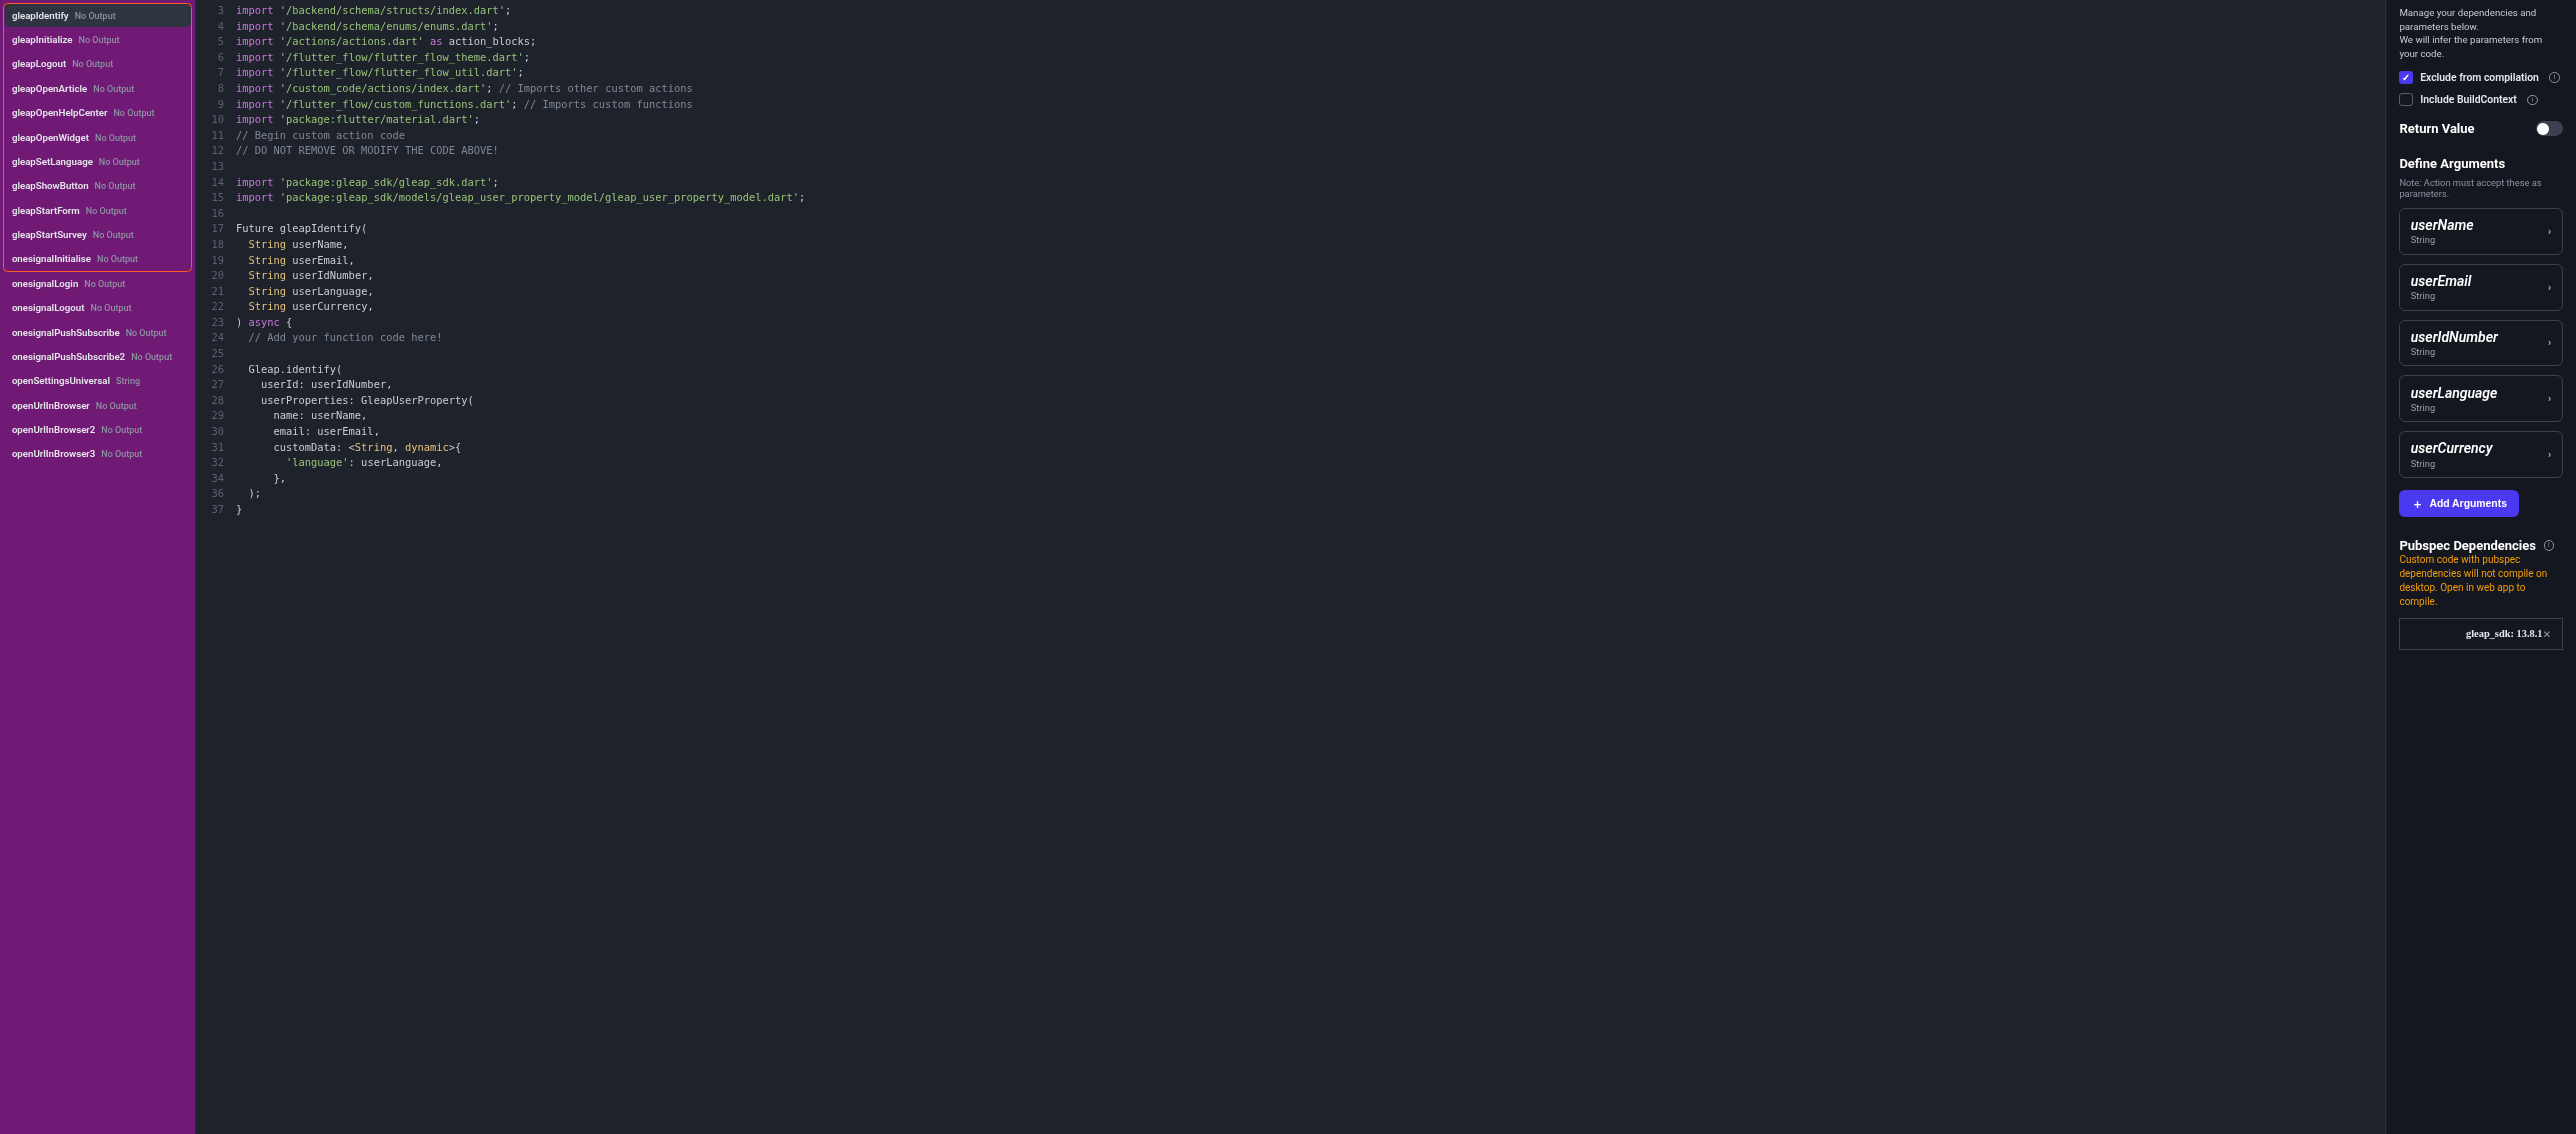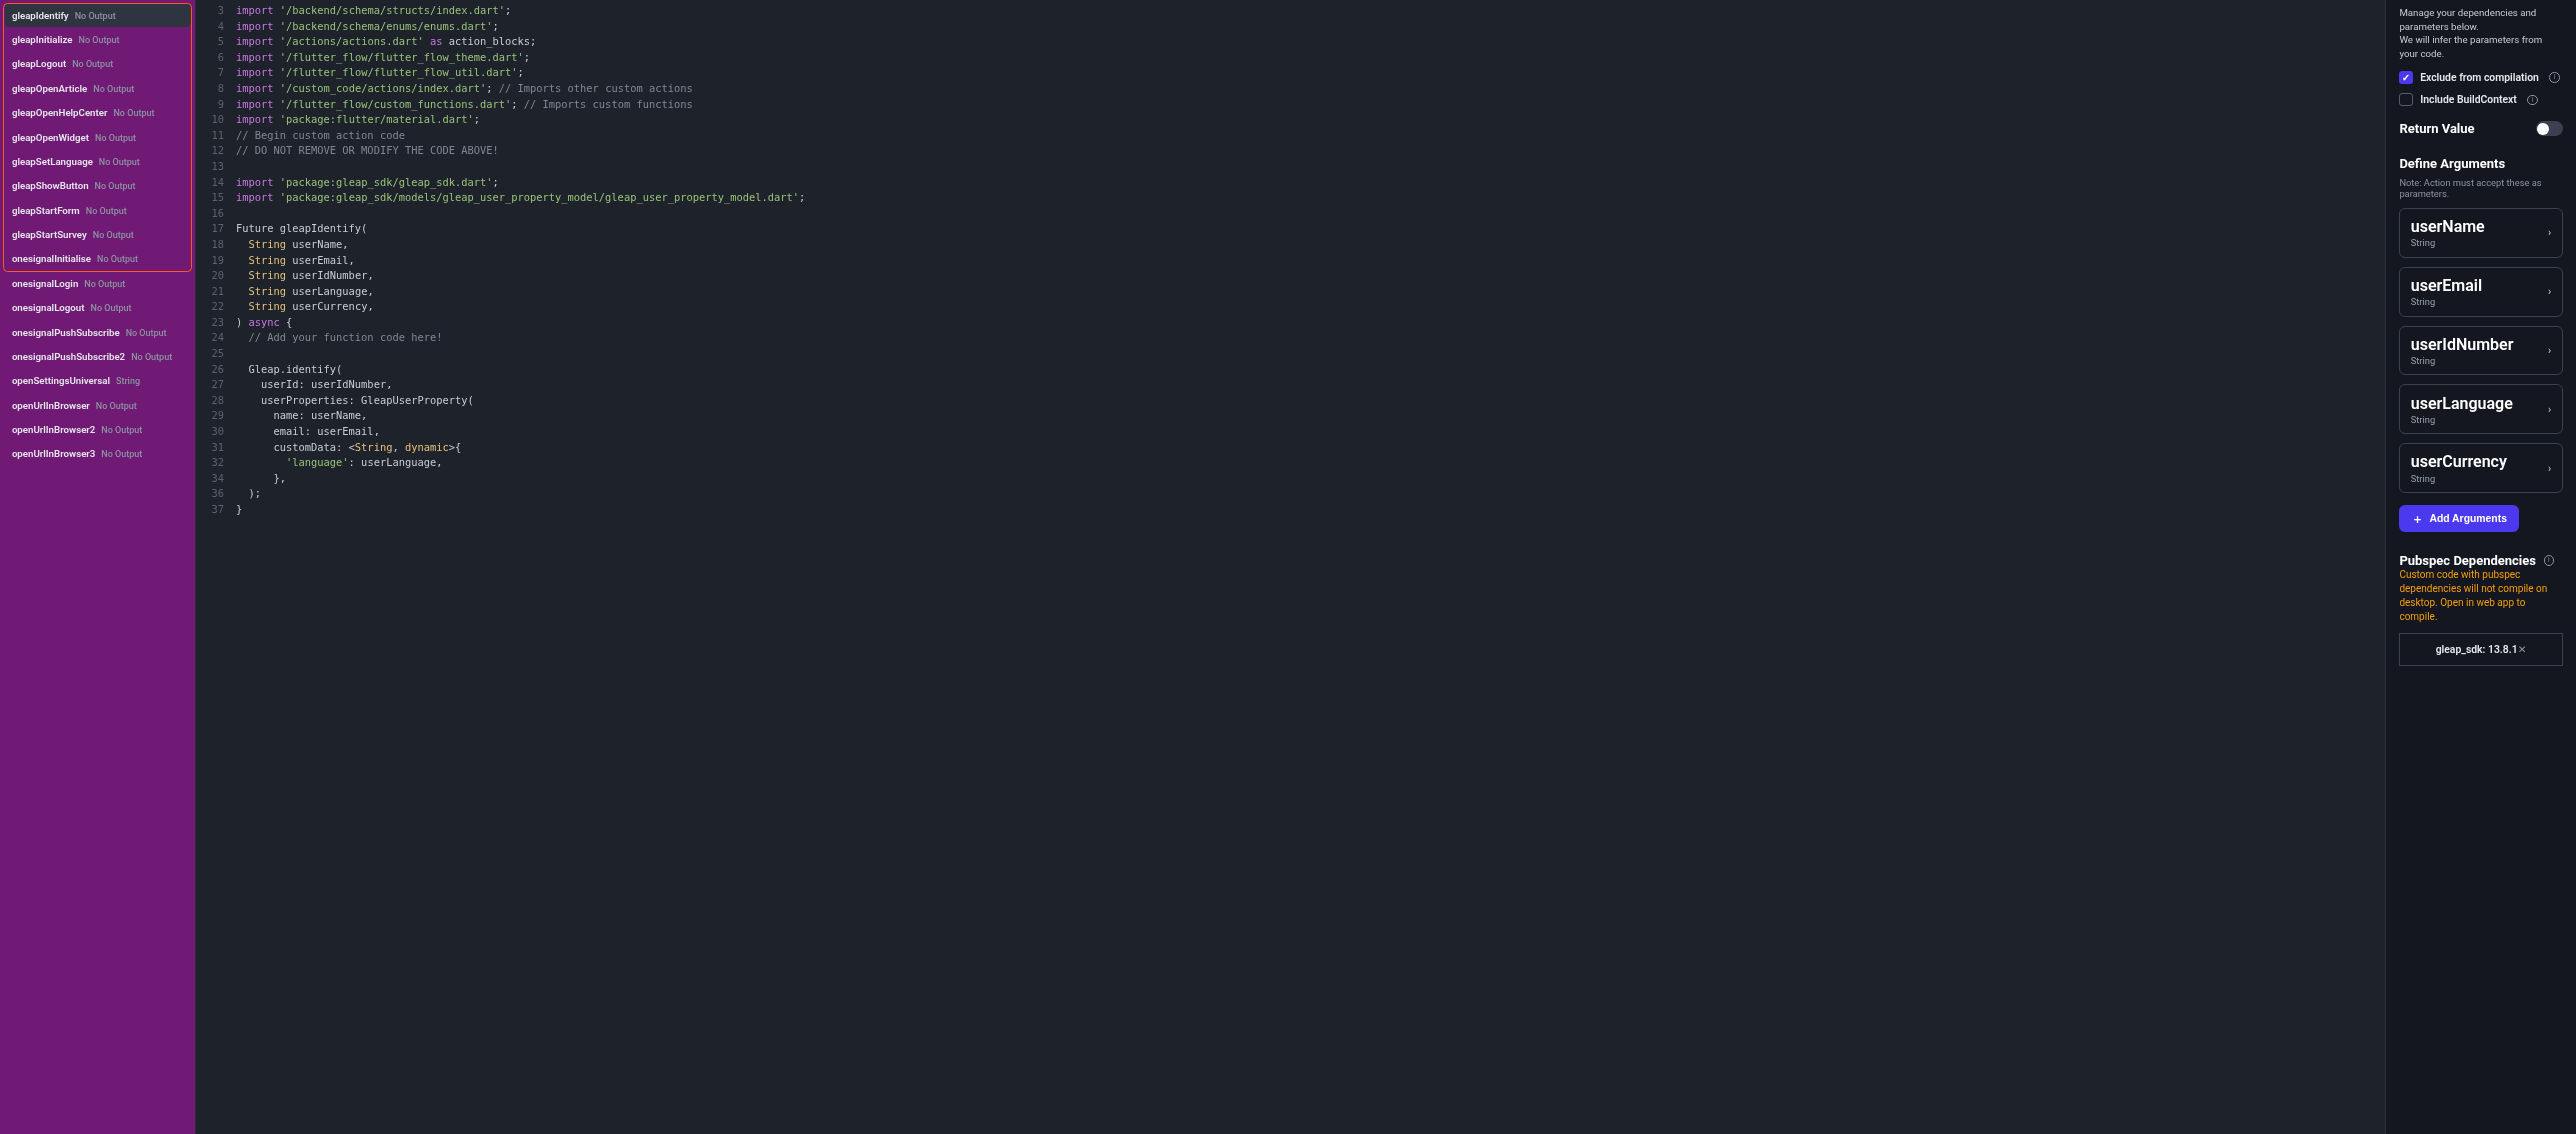--- a/index.html
+++ b/index.html
@@ -77,35 +77,35 @@
   .toggle .knob { position:absolute; left:1.5px; top:1.5px; width:12px; height:12px; border-radius:50%; background:#fff; }
   .note { color: #8b93a1; font-size: 9.3px; margin-bottom: 9px; }
   .arg-card {
     border: 0.7px solid #3b4150;
     border-radius: 6px;
     padding: 8.2px 10.4px;
     margin-bottom: 9px;
     display: flex; align-items:center; justify-content: space-between;
     cursor: pointer;
   }
-  .arg-name { font-weight: 600; font-size: 16px; color: #fff; }
+  .arg-name { font-weight: 600; font-size: 14px; color: #fff; font-style: italic; }
   .arg-type { font-size: 9.3px; color: #9aa1af; margin-top: 1.5px; }
   .chev { color: #cfd3db; font-size: 10.4px; }
   .add-btn {
     background: #4b39ef; color: #fff; border: none;
     border-radius: 6px; padding: 7.4px 12px;
     font-weight: 600; font-size: 10.4px;
     display: inline-flex; align-items:center; gap: 6px; cursor:pointer;
     margin-top: 3px; margin-bottom: 15px;
   }
   .plus { font-size: 12px; line-height: 1; }
   .warn { color: #f59e0b; font-size: 10px; line-height: 1.4; margin-bottom: 9px; }
   .dep-card {
     border: 0.7px solid #3b4150; border-radius: 0;
-    padding: 9px 10.4px; display:flex; align-items:center; justify-content: center;
+    padding: 9px 10.4px; display:flex; align-items:center; justify-content: flex-end; font-family: Liberation Serif, serif;
   }
   .dep-txt { font-size: 10.4px; color: #e5e7eb; font-weight: 600; }
   .close-x { color: #8b93a1; font-size: 10.4px; cursor: pointer; }
   .headline-row { display:flex; align-items:center; gap:4.5px; }
 </style>
 </head>
 <body>
 
 <div class="sidebar">
   <div class="highlight-box"></div>

